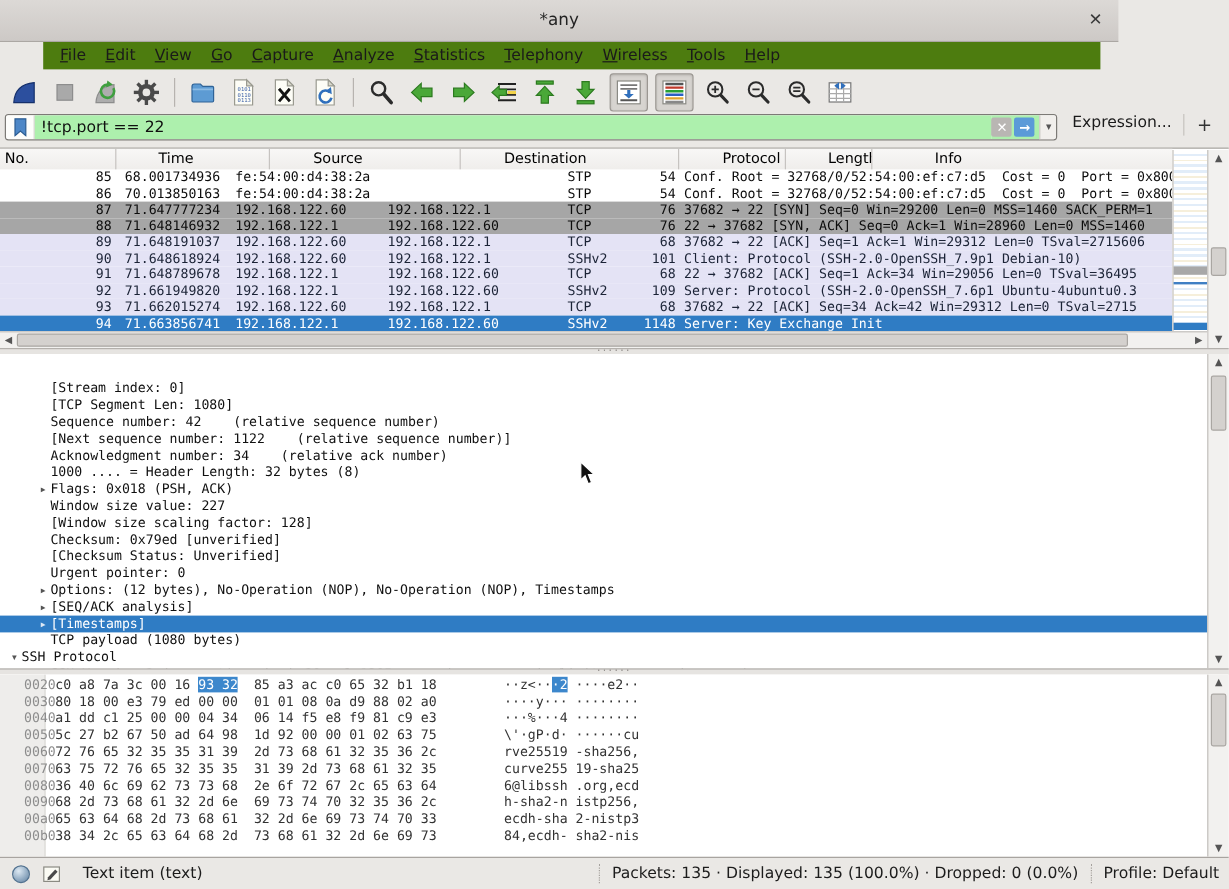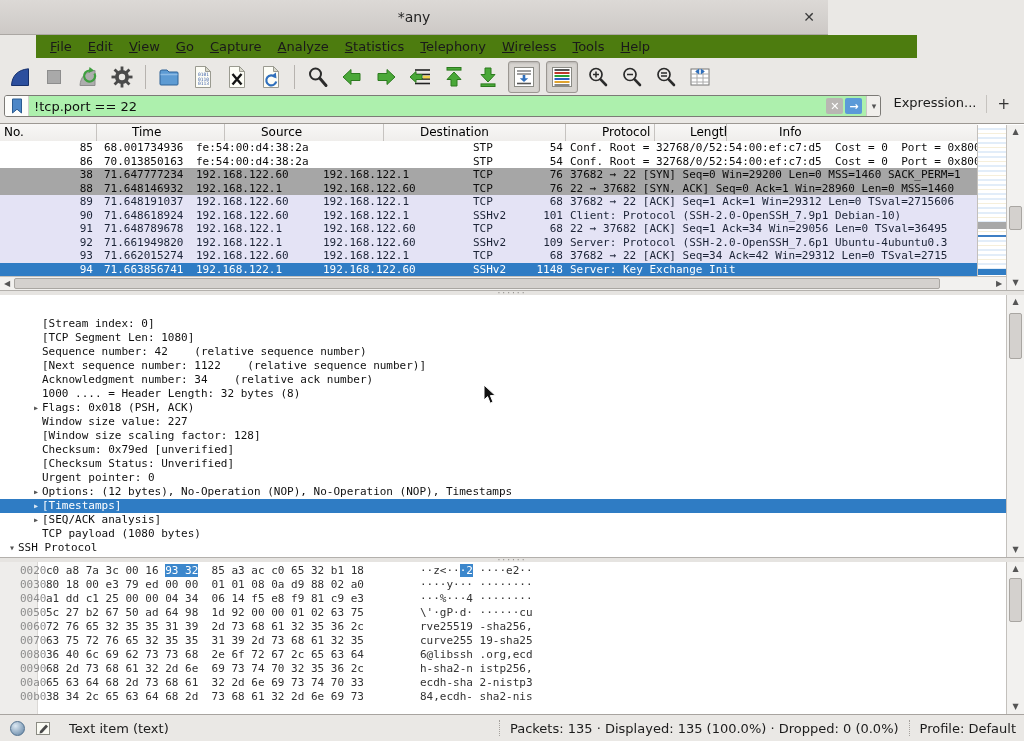--- a/index.html
+++ b/index.html
@@ -7,21 +7,21 @@
   body {
     width:1024px; height:741px; position:relative; overflow:hidden;
     background:#eae8e5;
     font-family:"DejaVu Sans","Liberation Sans",sans-serif;
     -webkit-font-smoothing:antialiased;
   }
   .abs { position:absolute; }
 
   
   .titlebar {
-    left:0; top:0; width:828px; height:35px;
+    left:0; top:0; width:932px; height:35px;
     background:linear-gradient(#dcd9d6,#cdc9c6);
     border-bottom:1px solid #aba7a3;
     display:flex; align-items:center; justify-content:center;
   }
   .titlebar .title { font-size:14px; color:#222; }
   .titlebar .close {
     position:absolute; right:10px; top:8px; width:18px; height:18px;
     font-size:14px; color:#3a3a3a; text-align:center; line-height:18px; cursor:default;
   }
 
@@ -390,21 +390,21 @@
     <span class="hc c-info" style="border-right:none;margin-left:16px;">Info</span>
   </div>
   <div class="pl-rows" id="pl-rows">
       <div class="prow st-plain">
     <span class="c-no">85</span><span class="c-time">68.001734936</span><span class="c-src">fe:54:00:d4:38:2a</span><span class="c-dst"></span><span class="c-proto">STP</span><span class="c-len">54</span><span class="c-info">Conf. Root = 32768/0/52:54:00:ef:c7:d5  Cost = 0  Port = 0x8001</span>
   </div>
       <div class="prow st-plain">
     <span class="c-no">86</span><span class="c-time">70.013850163</span><span class="c-src">fe:54:00:d4:38:2a</span><span class="c-dst"></span><span class="c-proto">STP</span><span class="c-len">54</span><span class="c-info">Conf. Root = 32768/0/52:54:00:ef:c7:d5  Cost = 0  Port = 0x8001</span>
   </div>
       <div class="prow st-gray">
-    <span class="c-no">38</span><span class="c-time">71.647777234</span><span class="c-src">192.168.122.60</span><span class="c-dst">192.168.122.1</span><span class="c-proto">TCP</span><span class="c-len">76</span><span class="c-info">37682 → 22 [SYN] Seq=0 Win=29200 Len=0 MSS=1460 SACK_PERM=1</span>
+    <span class="c-no">87</span><span class="c-time">71.647777234</span><span class="c-src">192.168.122.60</span><span class="c-dst">192.168.122.1</span><span class="c-proto">TCP</span><span class="c-len">76</span><span class="c-info">37682 → 22 [SYN] Seq=0 Win=29200 Len=0 MSS=1460 SACK_PERM=1</span>
   </div>
       <div class="prow st-gray">
     <span class="c-no">88</span><span class="c-time">71.648146932</span><span class="c-src">192.168.122.1</span><span class="c-dst">192.168.122.60</span><span class="c-proto">TCP</span><span class="c-len">76</span><span class="c-info">22 → 37682 [SYN, ACK] Seq=0 Ack=1 Win=28960 Len=0 MSS=1460</span>
   </div>
       <div class="prow st-tcp">
     <span class="c-no">89</span><span class="c-time">71.648191037</span><span class="c-src">192.168.122.60</span><span class="c-dst">192.168.122.1</span><span class="c-proto">TCP</span><span class="c-len">68</span><span class="c-info">37682 → 22 [ACK] Seq=1 Ack=1 Win=29312 Len=0 TSval=2715606</span>
   </div>
       <div class="prow st-tcp">
     <span class="c-no">90</span><span class="c-time">71.648618924</span><span class="c-src">192.168.122.60</span><span class="c-dst">192.168.122.1</span><span class="c-proto">SSHv2</span><span class="c-len">101</span><span class="c-info">Client: Protocol (SSH-2.0-OpenSSH_7.9p1 Debian-10)</span>
   </div>
@@ -452,22 +452,22 @@
       <div class="dline i1"><span class="exp"></span><span class="dtext">[Next sequence number: 1122    (relative sequence number)]</span></div>
       <div class="dline i1"><span class="exp"></span><span class="dtext">Acknowledgment number: 34    (relative ack number)</span></div>
       <div class="dline i1"><span class="exp"></span><span class="dtext">1000 .... = Header Length: 32 bytes (8)</span></div>
       <div class="dline i1"><span class="exp">▸</span><span class="dtext">Flags: 0x018 (PSH, ACK)</span></div>
       <div class="dline i1"><span class="exp"></span><span class="dtext">Window size value: 227</span></div>
       <div class="dline i1"><span class="exp"></span><span class="dtext">[Window size scaling factor: 128]</span></div>
       <div class="dline i1"><span class="exp"></span><span class="dtext">Checksum: 0x79ed [unverified]</span></div>
       <div class="dline i1"><span class="exp"></span><span class="dtext">[Checksum Status: Unverified]</span></div>
       <div class="dline i1"><span class="exp"></span><span class="dtext">Urgent pointer: 0</span></div>
       <div class="dline i1"><span class="exp">▸</span><span class="dtext">Options: (12 bytes), No-Operation (NOP), No-Operation (NOP), Timestamps</span></div>
+      <div class="dline i1"><span class="exp">▸</span><span class="dtext">[SEQ/ACK analysis]</span></div>
       <div class="dline i1 sel"><span class="exp">▸</span><span class="dtext">[Timestamps]</span></div>
-      <div class="dline i1"><span class="exp">▸</span><span class="dtext">[SEQ/ACK analysis]</span></div>
       <div class="dline i1"><span class="exp"></span><span class="dtext">TCP payload (1080 bytes)</span></div>
       <div class="dline i0"><span class="exp">▾</span><span class="dtext">SSH Protocol</span></div>
       <div class="dline i1"><span class="exp">▸</span><span class="dtext">SSH Version 2 (encryption:chacha20-poly1305@openssh.com mac:&lt;implicit&gt; compression:none)</span></div>
     </div>
   <div class="vscroll" style="left:1006px; top:0; height:262px;">
     <div class="vs-arrow" style="top:0;">▲</div>
     <div class="vs-thumb" style="top:18px; height:46px;"></div>
     <div class="vs-arrow" style="top:248px;">▼</div>
   </div>
 </div>

